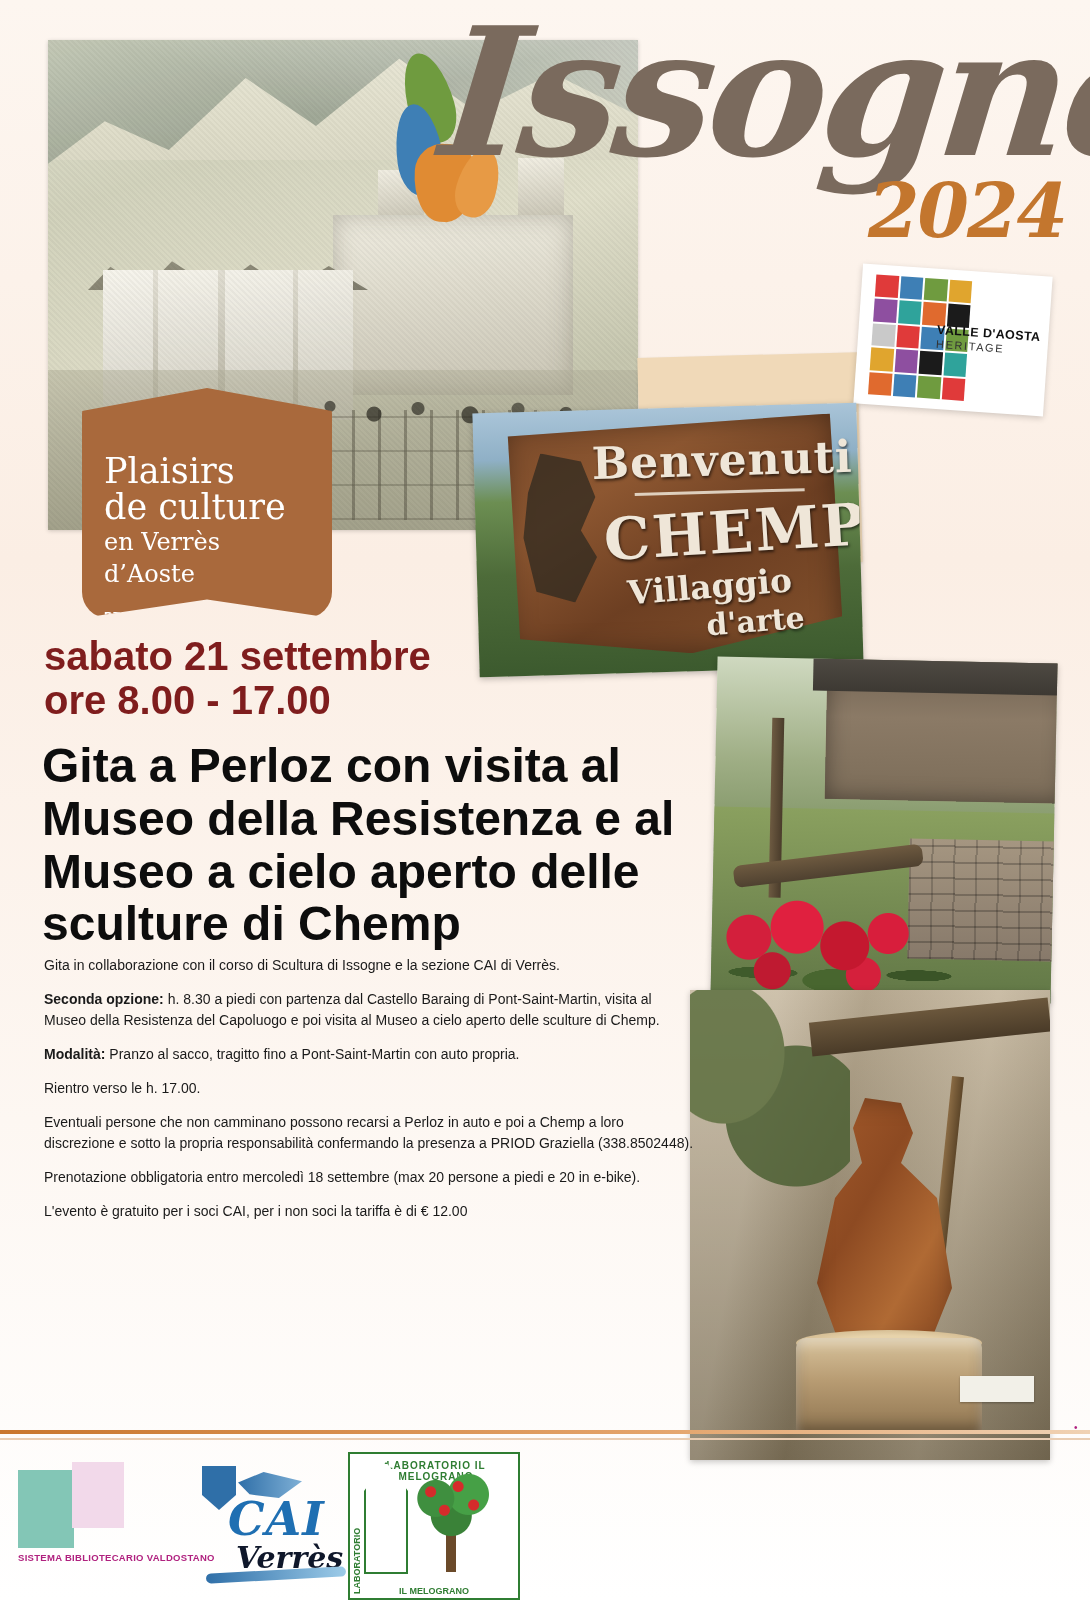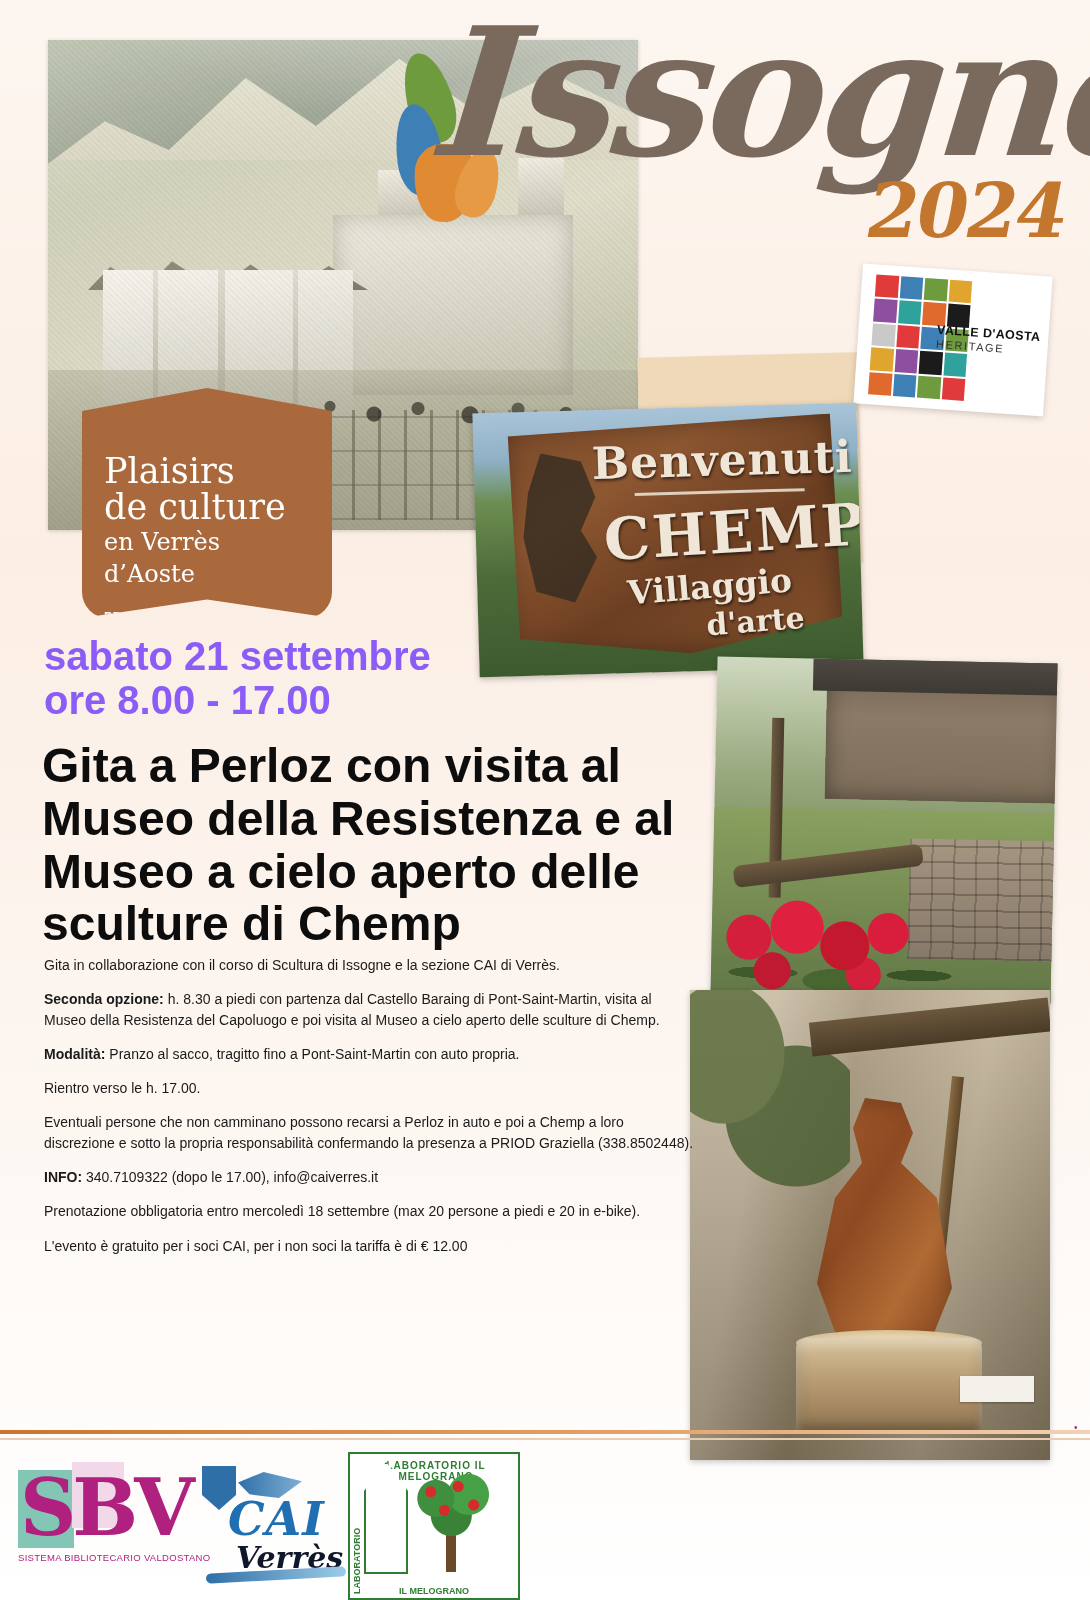--- a/index.html
+++ b/index.html
@@ -281,21 +281,21 @@
     border-radius:50%;
   }
   .sculpture-photo .label-tag{
     position:absolute; right:16px; bottom:58px; width:74px; height:26px;
     background:#f2f0e8; box-shadow:0 1px 2px rgba(0,0,0,.3);
   }
 
   
   .date-line{
     position:absolute; left:44px; top:634px; width:640px;
-    font-size:40px; font-weight:700; line-height:1.1; color:#8b5cf6;
+    font-size:40px; font-weight:700; line-height:1.1; color:#7f1d1d;
   }
   .headline{
     position:absolute; left:42px; top:740px; width:680px;
     font-size:48px; font-weight:700; line-height:1.1; color:#0d0d0d;
   }
   .body-col{
     position:absolute; left:44px; top:955px; width:650px;
     font-size:14px; line-height:1.45; color:#1a1a1a;
   }
   .body-col p{ margin:0 0 14px 0; }
@@ -311,21 +311,21 @@
   }
 
   
   .footer{ position:absolute; left:0; top:1452px; width:1090px; height:148px; }
 
   .sbv{ position:absolute; left:14px; top:8px; width:165px; height:125px; }
   .sbv .sq1{ position:absolute; left:4px; top:10px; width:56px; height:78px; background:#83c6b6;}
   .sbv .sq2{ position:absolute; left:58px; top:2px; width:52px; height:66px; background:#f2d9ea;}
   .sbv .letters{ position:absolute; left:6px; top:2px; font-family:"DejaVu Serif", serif;
     font-size:78px; font-weight:700; color:#b0217f; letter-spacing:-4px; }
-  .sbv .caption{ position:absolute; left:4px; top:92px; font-size:9.5px; font-weight:400;
+  .sbv .caption{ position:absolute; left:4px; top:92px; font-size:9.5px; font-weight:700;
     color:#b0217f; letter-spacing:.3px; white-space:nowrap;}
 
   .cai{ position:absolute; left:196px; top:14px; width:150px; height:120px; }
   .cai .shield{ position:absolute; left:6px; top:0px; width:34px; height:44px; background:#2f6fa8;
     clip-path: polygon(0 0, 100% 0, 100% 66%, 50% 100%, 0 66%);}
   .cai .wing{ position:absolute; left:42px; top:6px; width:64px; height:26px;
     background:linear-gradient(90deg,#2f6fa8,#7fb0d6); clip-path: polygon(0 40%, 40% 0, 100% 36%, 64% 100%, 18% 86%);}
   .cai .word{ position:absolute; left:32px; top:26px; font-family:"DejaVu Serif", serif; font-style:italic;
     font-weight:700; font-size:46px; color:#1f6fb2; letter-spacing:1px;}
   .cai .sub{ position:absolute; left:40px; top:74px; font-family:"DejaVu Serif", serif; font-style:italic;
@@ -463,34 +463,32 @@
 </div>
 
 <div class="headline">Gita a Perloz con visita al Museo della Resistenza e al Museo a cielo aperto delle sculture di Chemp</div>
 
 <div class="body-col">
   <p>Gita in collaborazione con il corso di Scultura di Issogne e la sezione CAI di Verrès.</p>
   <p><b>Seconda opzione:</b><span> h. 8.30 a piedi con partenza dal Castello Baraing di Pont-Saint-Martin, visita al Museo della Resistenza del Capoluogo e poi visita al Museo a cielo aperto delle sculture di Chemp.</span></p>
   <p><b>Modalità:</b><span> Pranzo al sacco, tragitto fino a Pont-Saint-Martin con auto propria.</span></p>
   <p>Rientro verso le h. 17.00.</p>
   <p>Eventuali persone che non camminano possono recarsi a Perloz in auto e poi a Chemp a loro discrezione e sotto la propria responsabilità confermando la presenza a PRIOD Graziella (338.8502448).</p>
-  <p><b>INFO:</b><span> 340.7109322 (dopo le 17.00), info@caiverres.it</span></p>
   <p>Prenotazione obbligatoria entro mercoledì 18 settembre (max 20 persone a piedi e 20 in e-bike).</p>
   <p>L'evento è gratuito per i soci CAI, per i non soci la tariffa è di € 12.00</p>
 </div>
 
 <div class="sep"></div>
 <div class="sep2"></div>
 
 <div class="footer">
 
   <div class="sbv">
     <span class="sq1"></span>
     <span class="sq2"></span>
-    <span class="letters">SBV</span>
     <span class="caption">SISTEMA BIBLIOTECARIO VALDOSTANO</span>
   </div>
 
   <div class="cai">
     <span class="shield"></span>
     <span class="wing"></span>
     <span class="word">CAI</span>
     <span class="sub">Verrès</span>
     <span class="swoosh"></span>
   </div>

